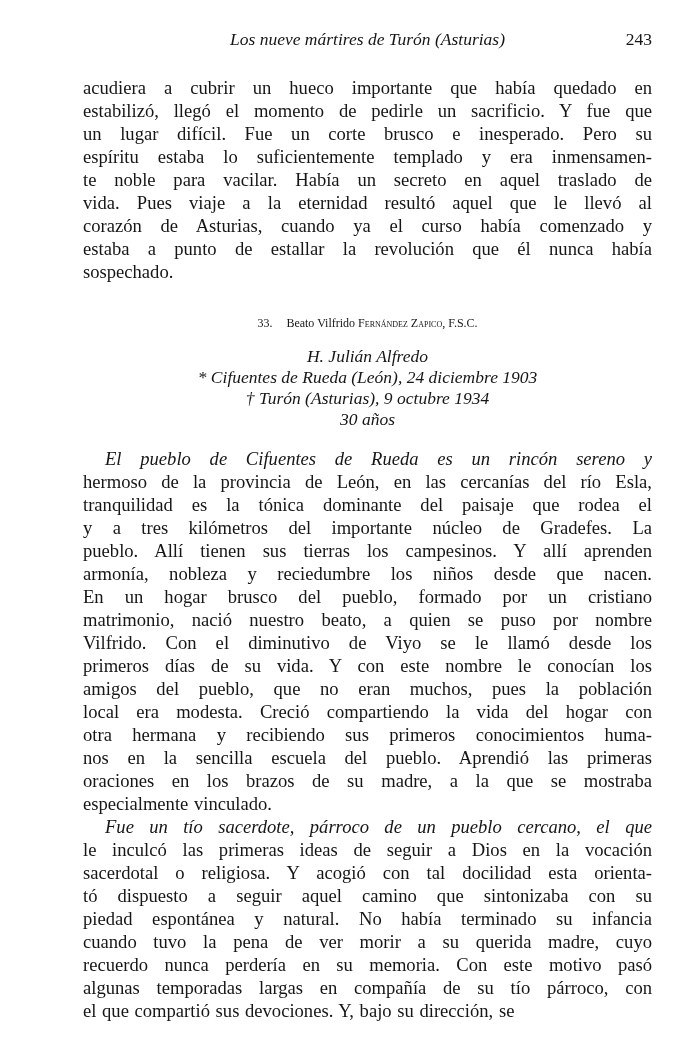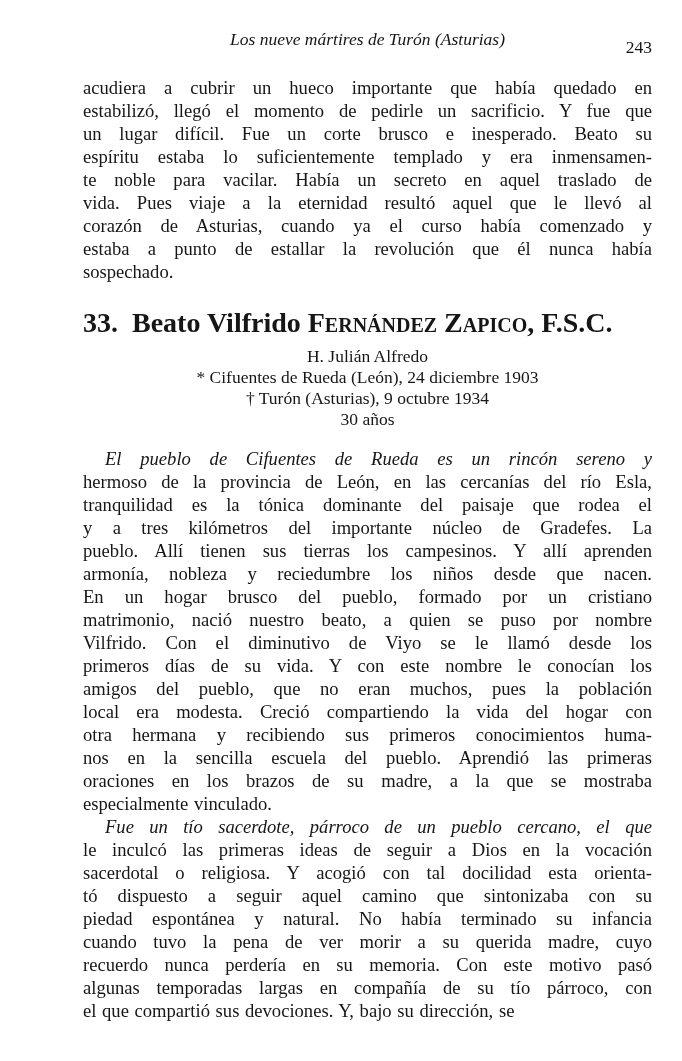--- a/index.html
+++ b/index.html
@@ -21,21 +21,21 @@
     font-size: 17.5px;
     line-height: 22px;
   }
   .running-title {
     text-align: center;
     font-style: italic;
   }
   .page-number {
     position: absolute;
     right: 0;
-    top: 8px;
+    top: 0;
     font-style: normal;
   }
   .para {
     font-size: 18.6px;
     line-height: 23px;
     word-spacing: 1px;
   }
   .para .line {
     text-align: justify;
     text-align-last: justify;
@@ -43,49 +43,51 @@
   .para .line.last {
     text-align-last: left;
   }
   .para .line.indent {
     text-indent: 22px;
     font-style: italic;
   }
   .p1 { margin-top: 26px; }
   .section-heading {
     margin-top: 29px;
-    font-weight: bold;
-    font-size: 28px;
+    text-align: center;
+    font-weight: normal;
+    font-size: 12px;
     line-height: 22px;
   }
   .section-number { margin-right: 14px; }
   .sc { font-variant: small-caps; }
   .bio {
     margin-top: 12px;
     text-align: center;
+    font-style: italic;
     font-size: 17.5px;
     line-height: 21px;
   }
   .p2 { margin-top: 17px; }
   .p3 { margin-top: 0; }
 </style>
 </head>
 <body>
 
 <div class="page">
 
   <div class="running-header">
     <div class="running-title">Los nueve mártires de Turón (Asturias)</div>
     <div class="page-number">243</div>
   </div>
 
   <div class="para p1">
       <div class="line">acudiera a cubrir un hueco importante que había quedado en</div>
       <div class="line">estabilizó, llegó el momento de pedirle un sacrificio. Y fue que</div>
-      <div class="line">un lugar difícil. Fue un corte brusco e inesperado. Beato su</div>
+      <div class="line">un lugar difícil. Fue un corte brusco e inesperado. Pero su</div>
       <div class="line">espíritu estaba lo suficientemente templado y era inmensamen-</div>
       <div class="line">te noble para vacilar. Había un secreto en aquel traslado de</div>
       <div class="line">vida. Pues viaje a la eternidad resultó aquel que le llevó al</div>
       <div class="line">corazón de Asturias, cuando ya el curso había comenzado y</div>
       <div class="line">estaba a punto de estallar la revolución que él nunca había</div>
       <div class="line last">sospechado.</div>
     </div>
 
   <div class="section-heading"><span class="section-number">33.</span><span>Beato Vilfrido</span> <span class="sc">Fernández Zapico</span><span>, F.S.C.</span></div>
 

